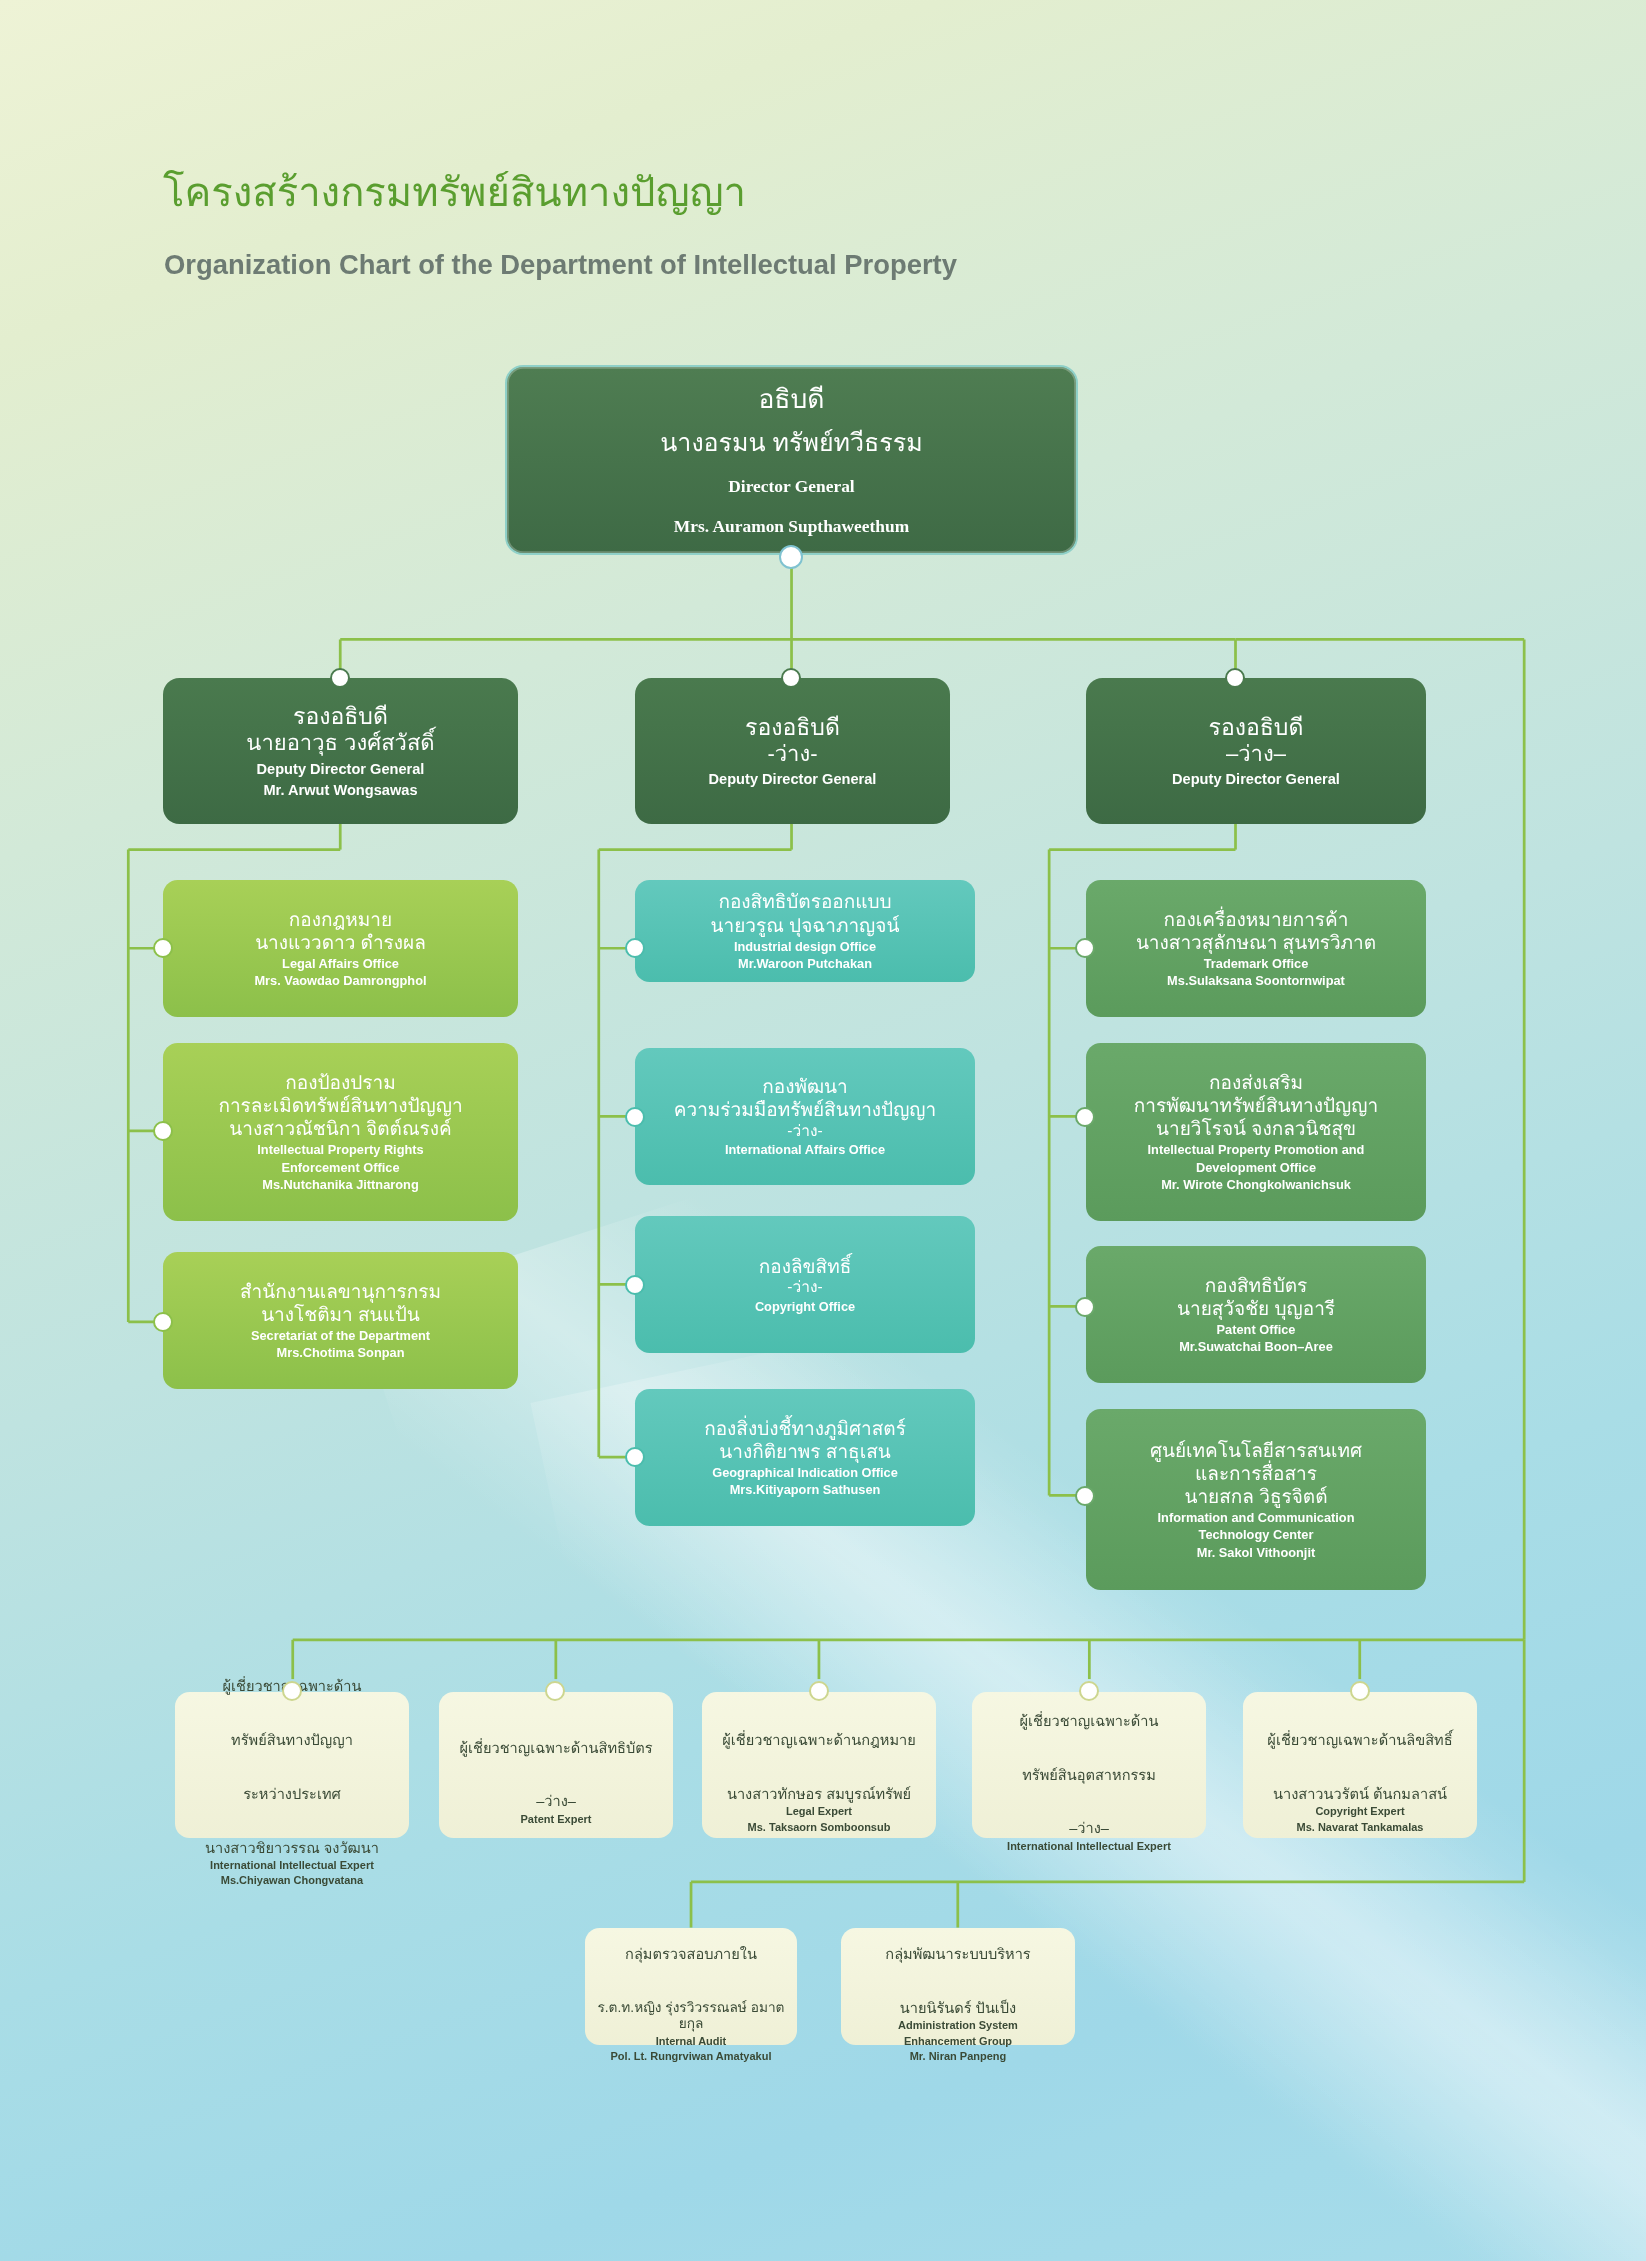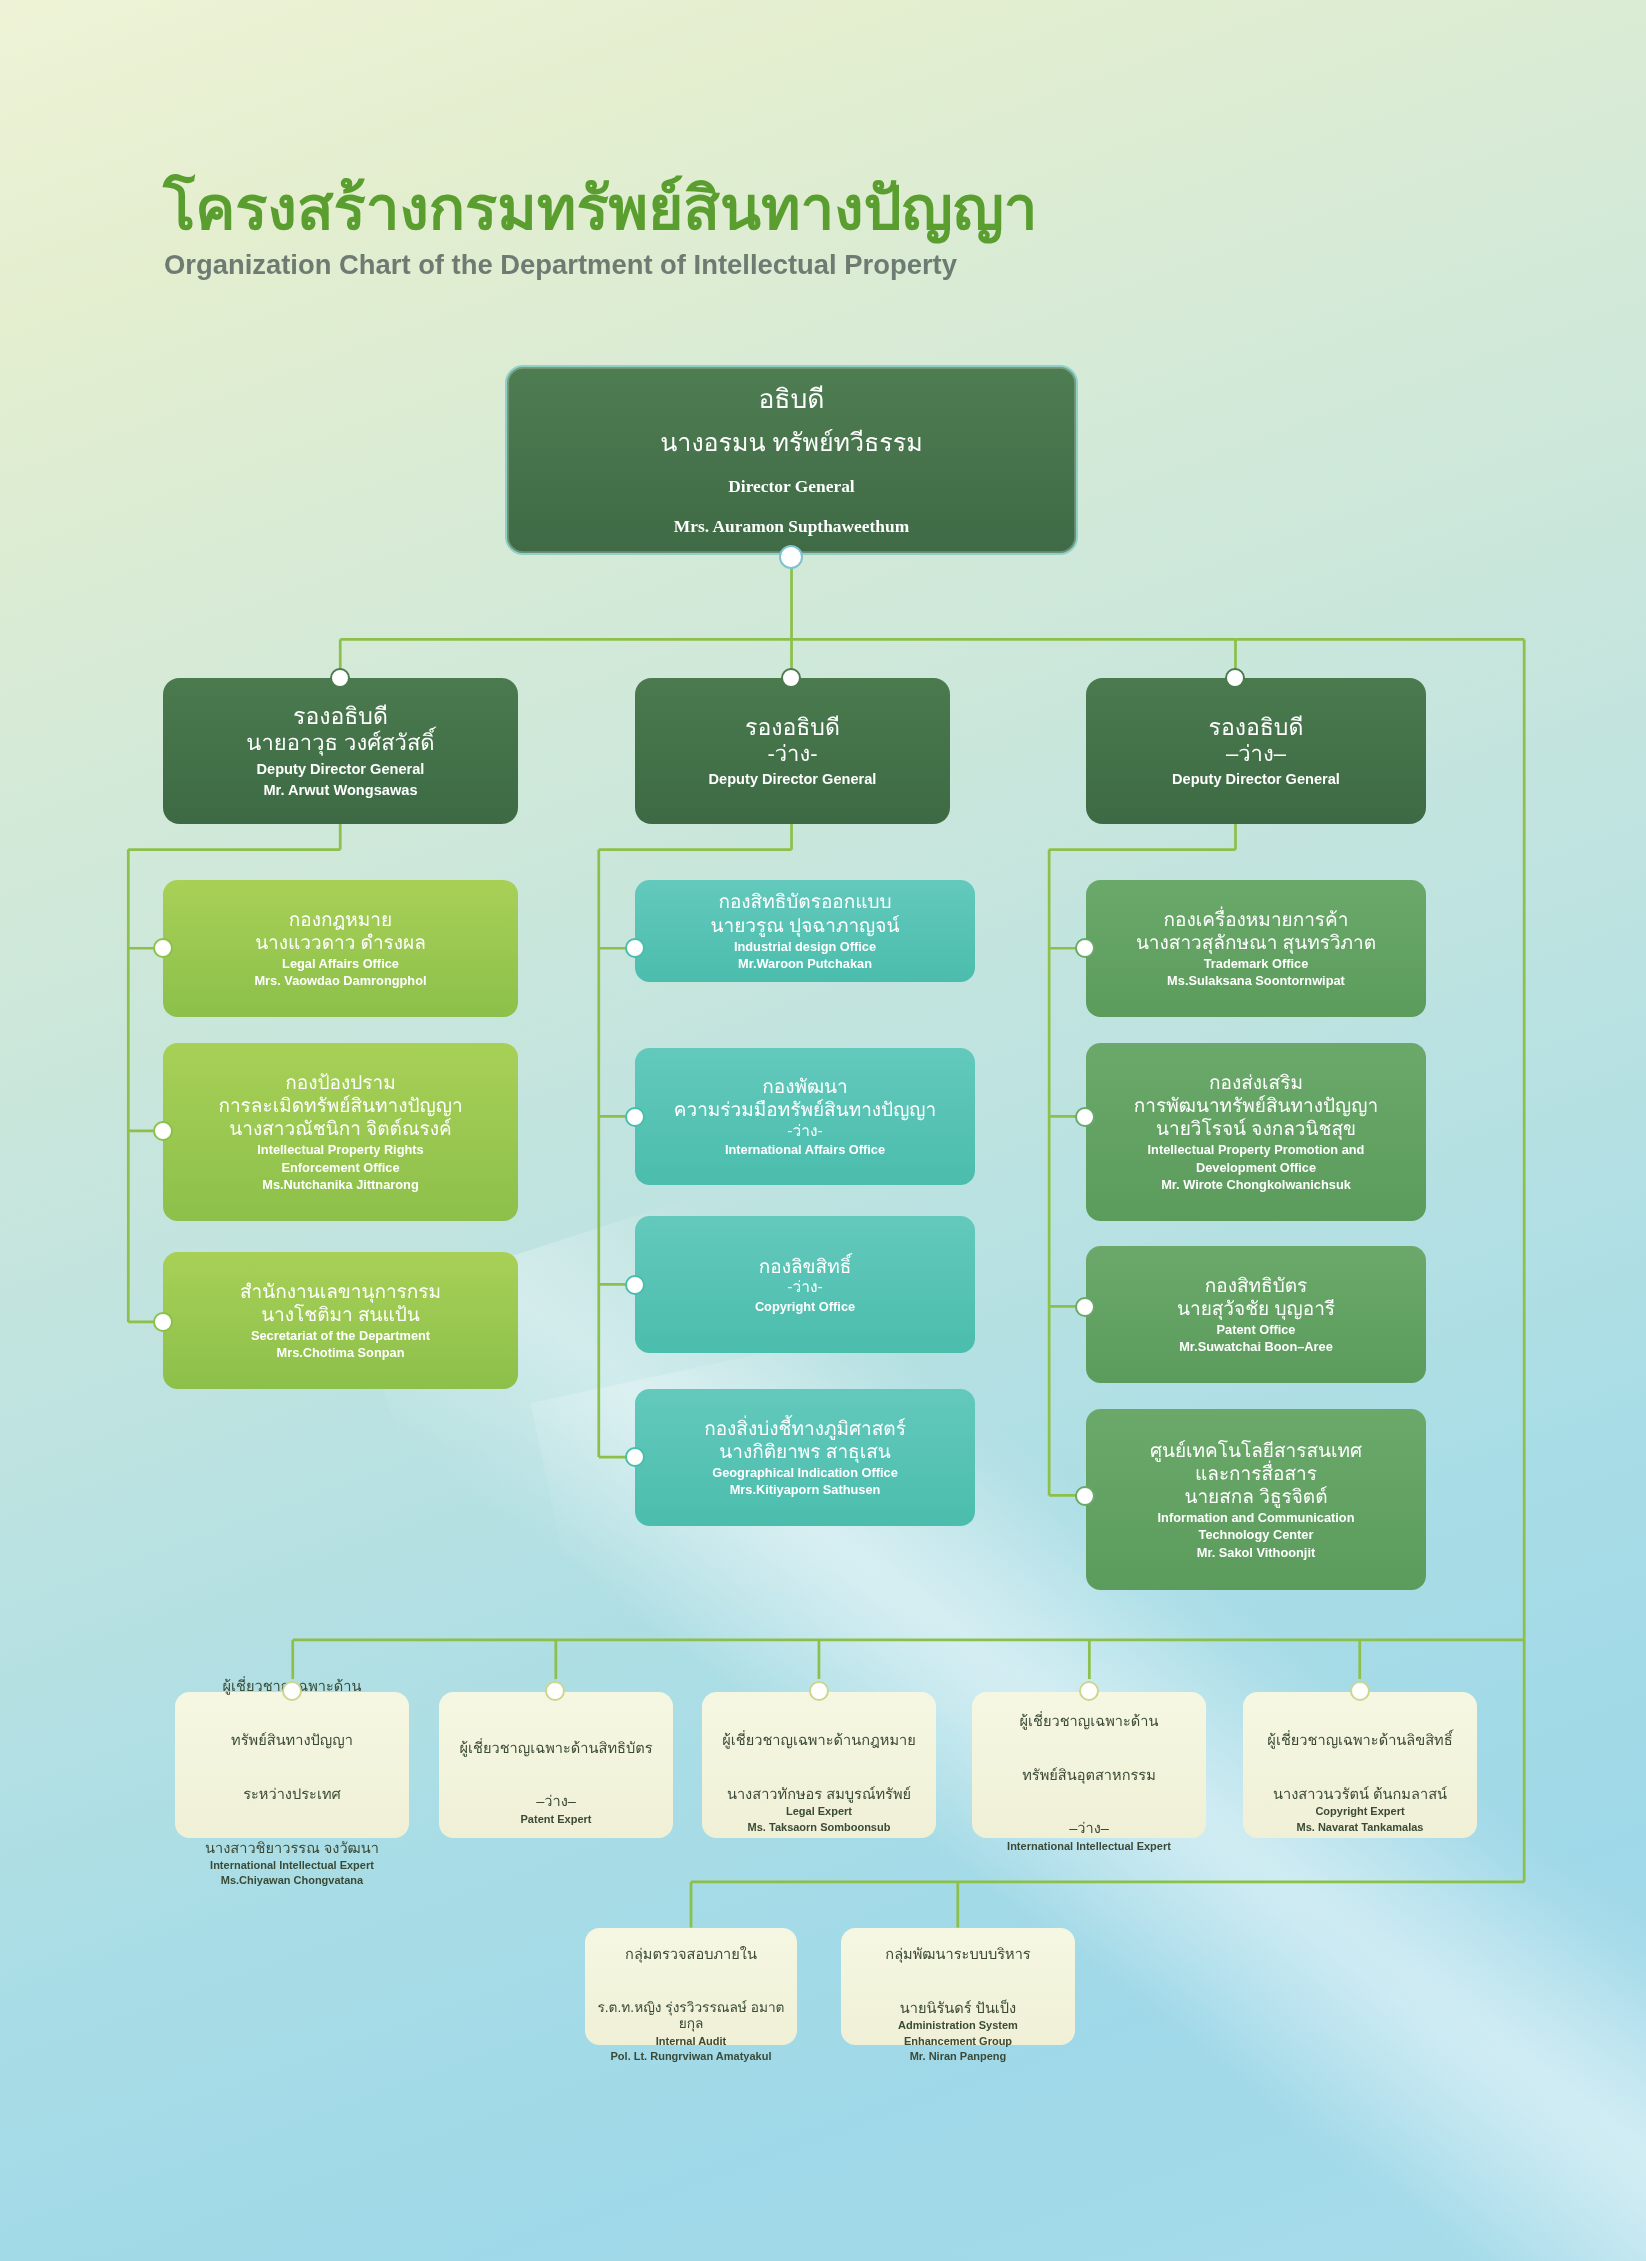--- a/index.html
+++ b/index.html
@@ -45,22 +45,22 @@
     position: absolute;
     left: 0; top: 0;
     width: 1647px;
     height: 2261px;
     pointer-events: none;
   }
   .title-th {
     position: absolute;
     left: 163px;
     top: 160px;
-    font-size: 60px;
-    font-weight: bold;
+    font-size: 40px;
+    font-weight: normal;
     color: #5a9e2f;
     letter-spacing: 0px;
     white-space: nowrap;
   }
   .title-en {
     position: absolute;
     left: 164px;
     top: 249px;
     font-size: 27.4px;
     font-weight: bold;

